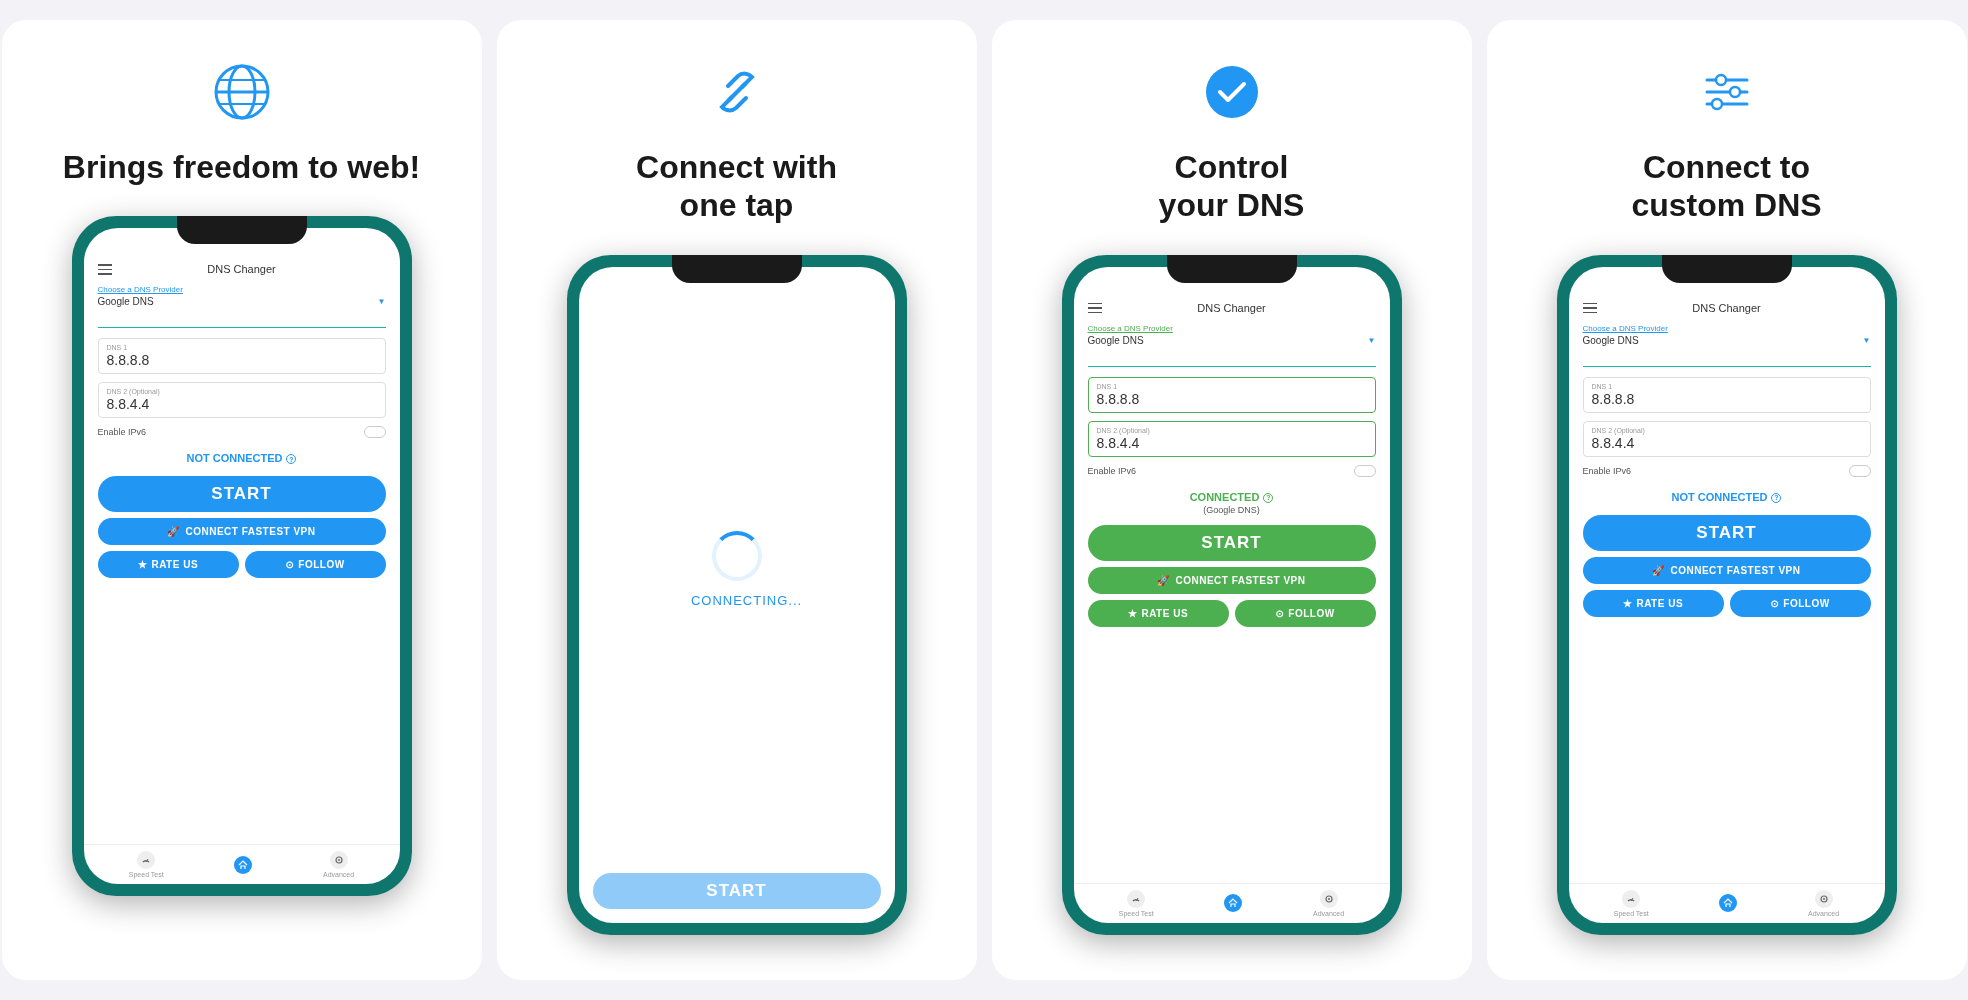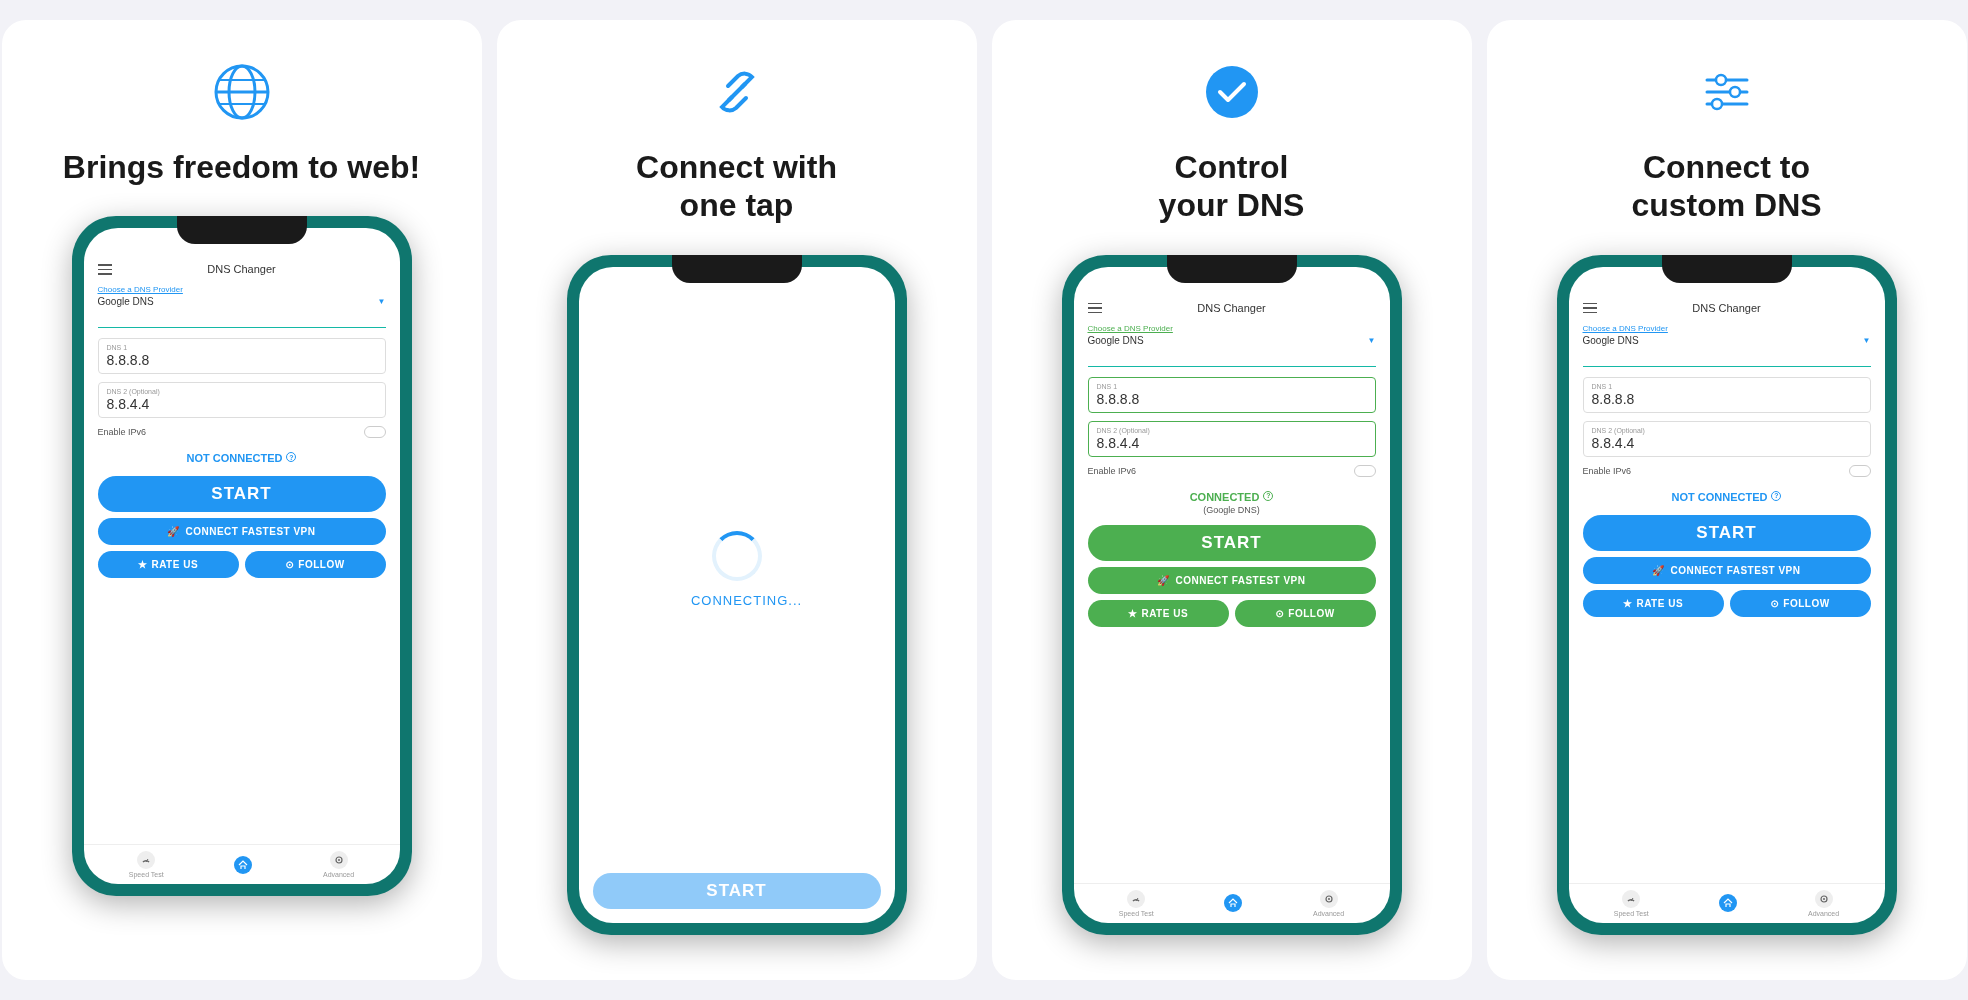--- a/index.html
+++ b/index.html
@@ -178,21 +178,21 @@
     }
     .connection-status {
       text-align: center;
       margin-bottom: 10px;
     }
     .connection-status-text {
       font-size: 11px;
       font-weight: 700;
       color: #2196F3;
       display: inline-flex;
-      align-items: flex-start;
+      align-items: flex-end;
       gap: 4px;
     }
     .connection-status-text.green {
       color: #4CAF50;
     }
     .connection-sub {
       font-size: 9px;
       color: #555;
     }
     .status-info-icon {

